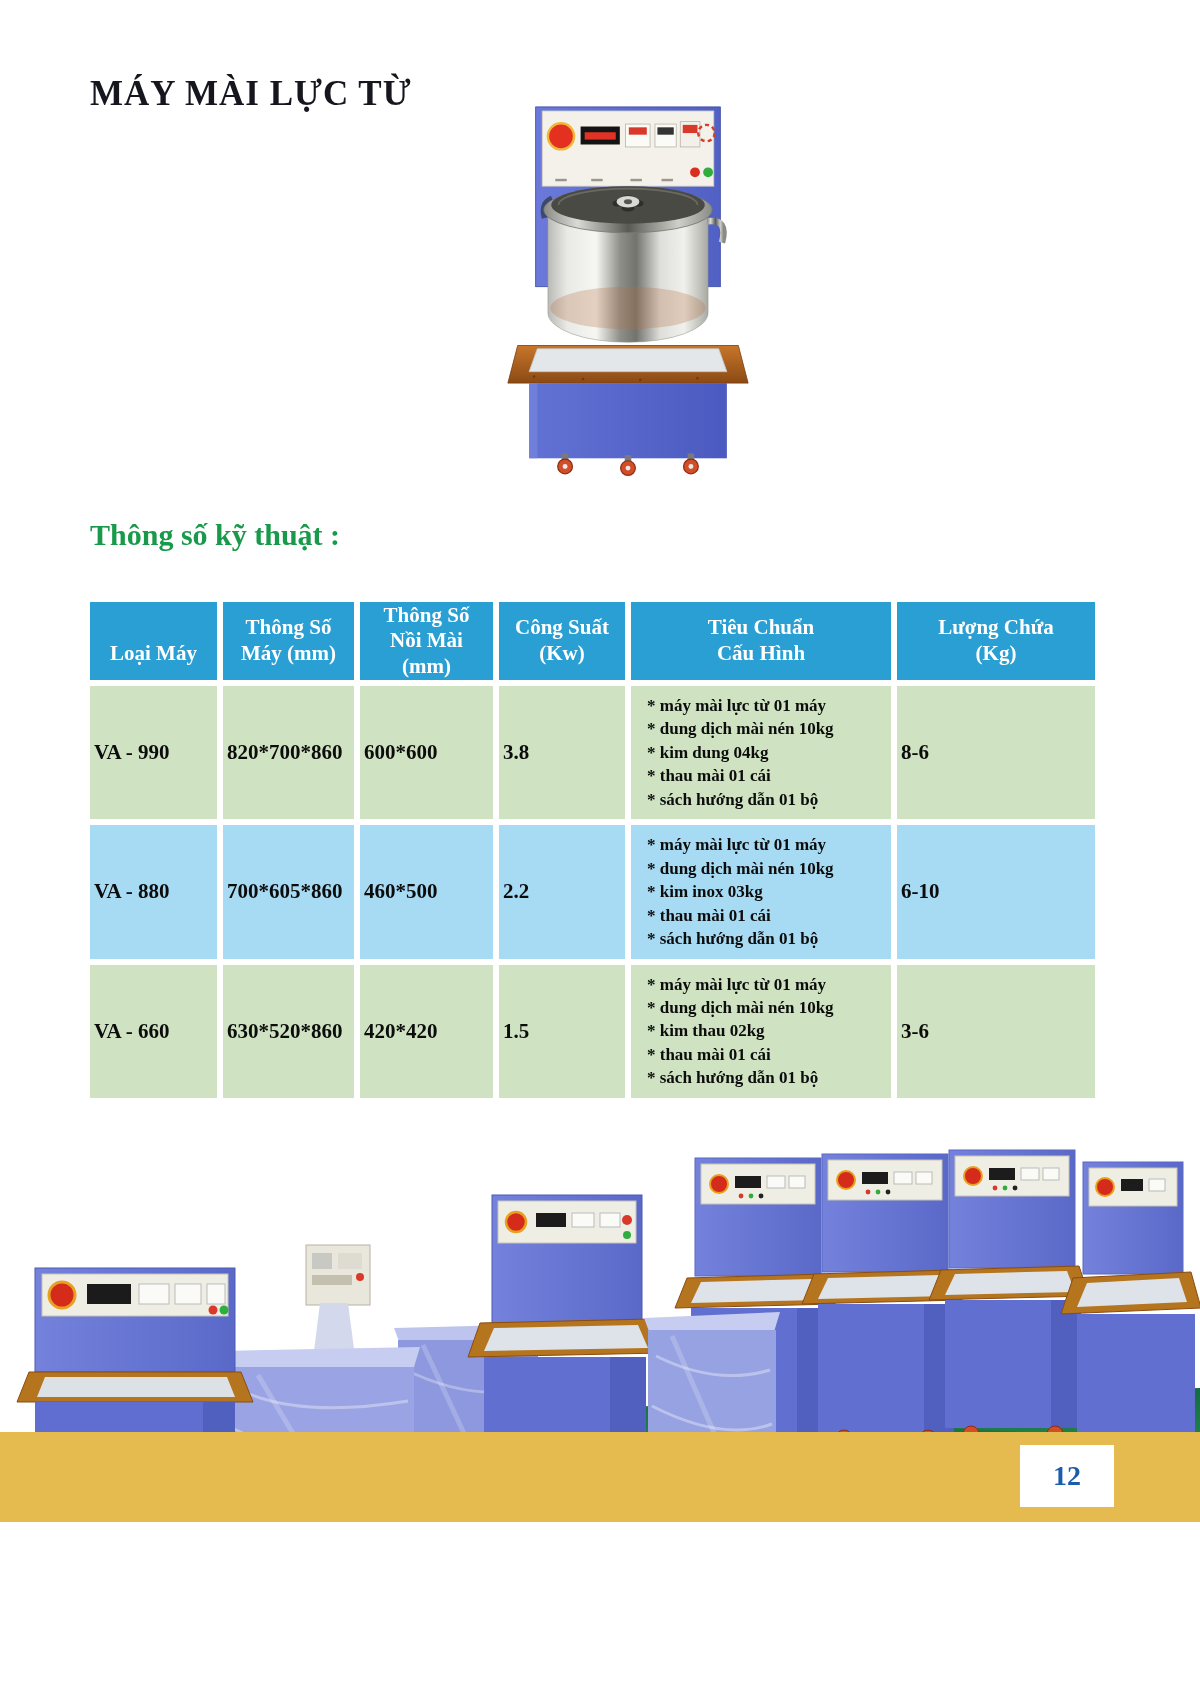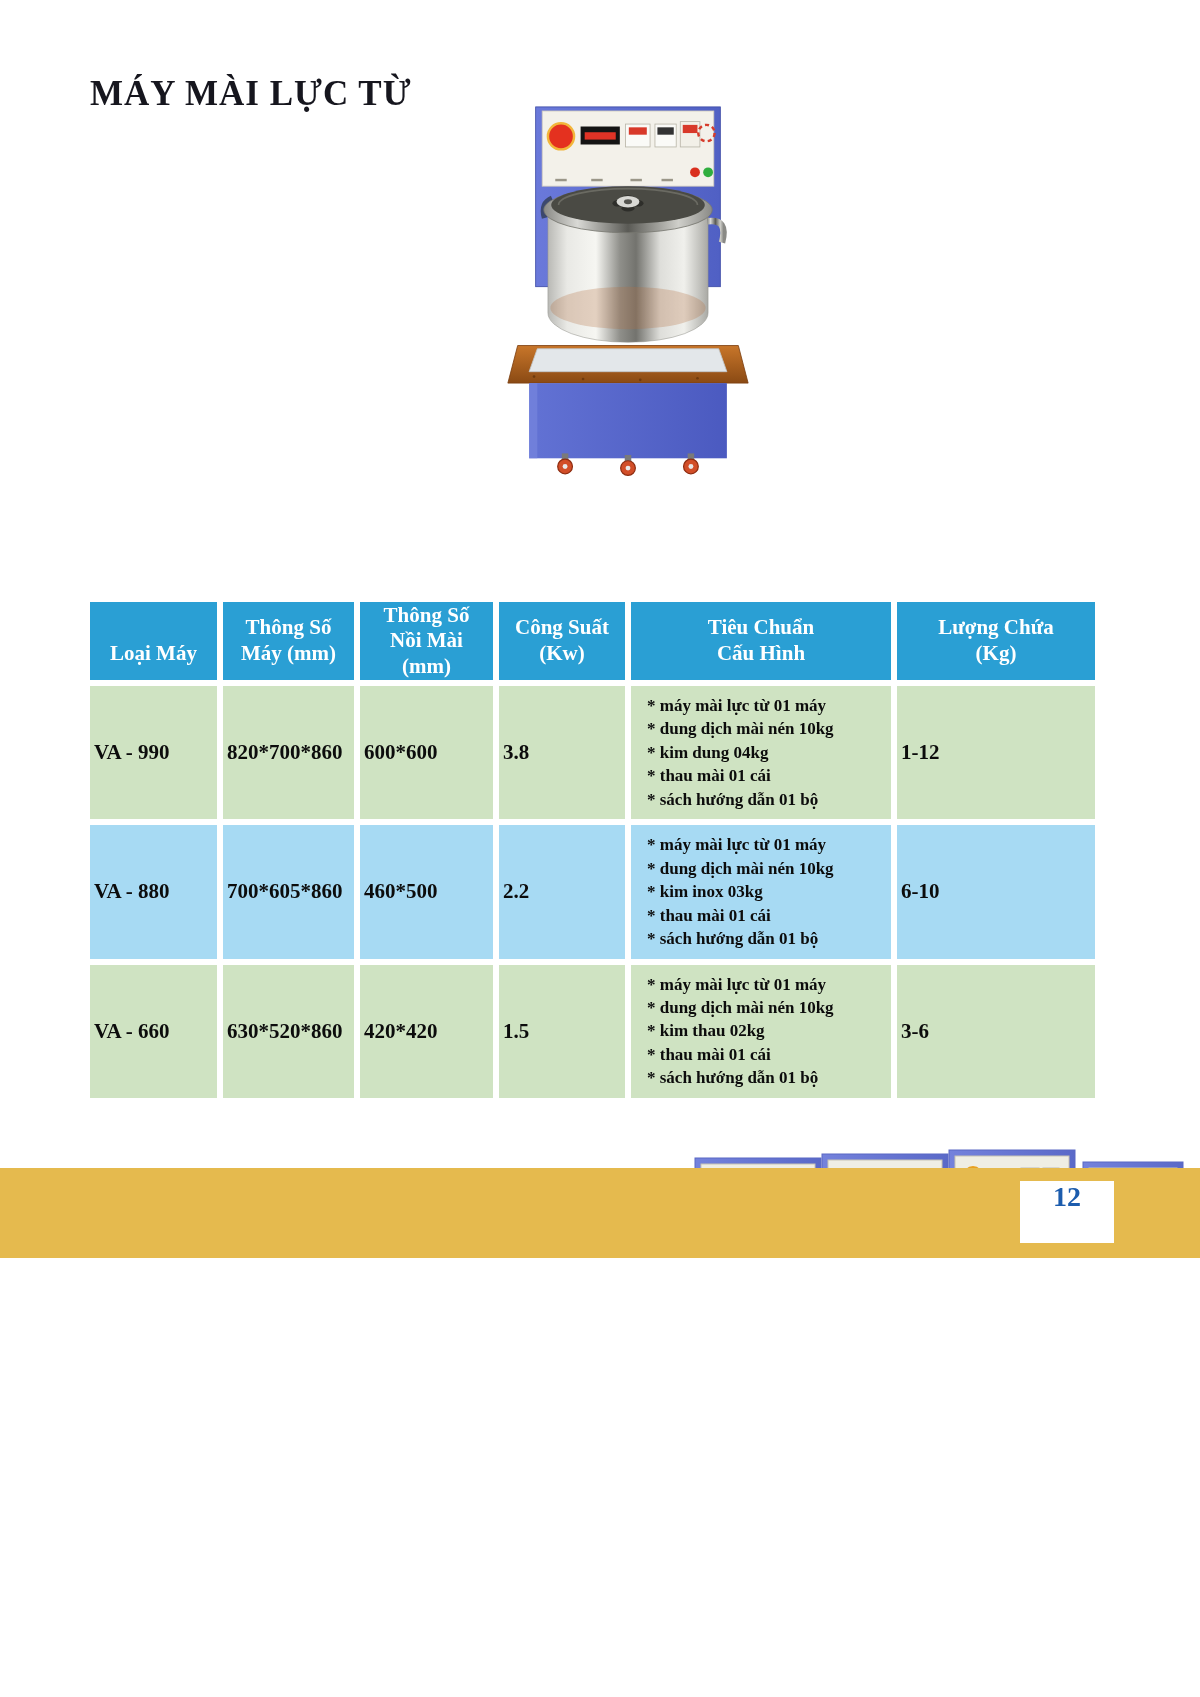--- a/index.html
+++ b/index.html
@@ -1,17 +1,17 @@
 <!DOCTYPE html>
 <html style="--header-blue: #2a9fd4; --row-green: #cfe3c2; --row-blue: #a7daf3; --heading-green: #189a4a; --footer-gold: #e5ba4e; --page-number-blue: #1c5cad; --title-color: #16161e; --machine-blue: #6b79d6; --floor-green: #2c9a62;"><head>
 <meta charset="utf-8">
 <style>
   html,body{margin:0;padding:0;background:#ffffff;}
   .page{
-    position:relative;width:1200px;height:1258px;background:#ffffff;
+    position:relative;width:1200px;height:1522px;background:#ffffff;
     font-family:"Liberation Serif",serif;overflow:hidden;
   }
   .title{
     position:absolute;left:90px;top:74px;
     font-size:35px;font-weight:bold;letter-spacing:1px;
     color:var(--title-color,#16161e);
   }
   .product-photo{position:absolute;left:478px;top:102px;}
   .section-heading{
     position:absolute;left:90px;top:518px;
@@ -47,21 +47,21 @@
   .footer{
     position:absolute;left:0;bottom:0;width:1200px;height:90px;
     background:var(--footer-gold,#e5ba4e);
   }
   .footer-note{
     position:absolute;left:56px;top:25px;
     font-size:27px;font-weight:bold;color:#ffffff;letter-spacing:0.5px;
   }
   .page-num-box{
     position:absolute;right:86px;top:13px;width:94px;height:62px;
-    background:#ffffff;display:flex;align-items:flex-start;justify-content:center;
+    background:#ffffff;display:flex;align-items:center;justify-content:center;
   }
   .page-num{font-size:28px;font-weight:bold;color:var(--page-number-blue,#1c5cad);}
 </style>
 </head>
 <body>
 
 <div class="page">
 
   <div class="title">MÁY MÀI LỰC TỪ</div>
 
@@ -151,20 +151,21 @@
         <circle cx="78" cy="446" r="3" fill="#e8e8e8" stroke="none"></circle>
       <rect x="151" y="432" width="8" height="10" fill="#7a7a7a" stroke="none"></rect>
       <circle cx="155" cy="448" r="9" fill="#d24e28"></circle>
         <circle cx="155" cy="448" r="3" fill="#e8e8e8" stroke="none"></circle>
       <rect x="228" y="430" width="8" height="10" fill="#7a7a7a" stroke="none"></rect>
       <circle cx="232" cy="446" r="9" fill="#d24e28"></circle>
         <circle cx="232" cy="446" r="3" fill="#e8e8e8" stroke="none"></circle>
     </g>
   </svg>
 
+  <div class="section-heading">Thông số kỹ thuật :</div>
 
   <table class="spec">
     <colgroup>
       <col style="width:127px">
         <col style="width:131px">
         <col style="width:133px">
       <col style="width:126px">
         <col style="width:260px">
         <col style="width:198px">
     </colgroup>
@@ -202,21 +203,21 @@
         <td>820*700*860</td>
         <td>600*600</td>
         <td>3.8</td>
         <td class="config">
           <div>* máy mài lực từ 01 máy</div>
           <div>* dung dịch mài nén 10kg</div>
           <div>* kim dung 04kg</div>
           <div>* thau mài 01 cái</div>
           <div>* sách hướng dẫn 01 bộ</div>
         </td>
-        <td>1-12</td>
+        <td>8-6</td>
       </tr>
       <tr class="row blue">
         <td>VA - 880</td>
         <td>700*605*860</td>
         <td>460*500</td>
         <td>2.2</td>
         <td class="config">
           <div>* máy mài lực từ 01 máy</div>
           <div>* dung dịch mài nén 10kg</div>
           <div>* kim inox 03kg</div>

